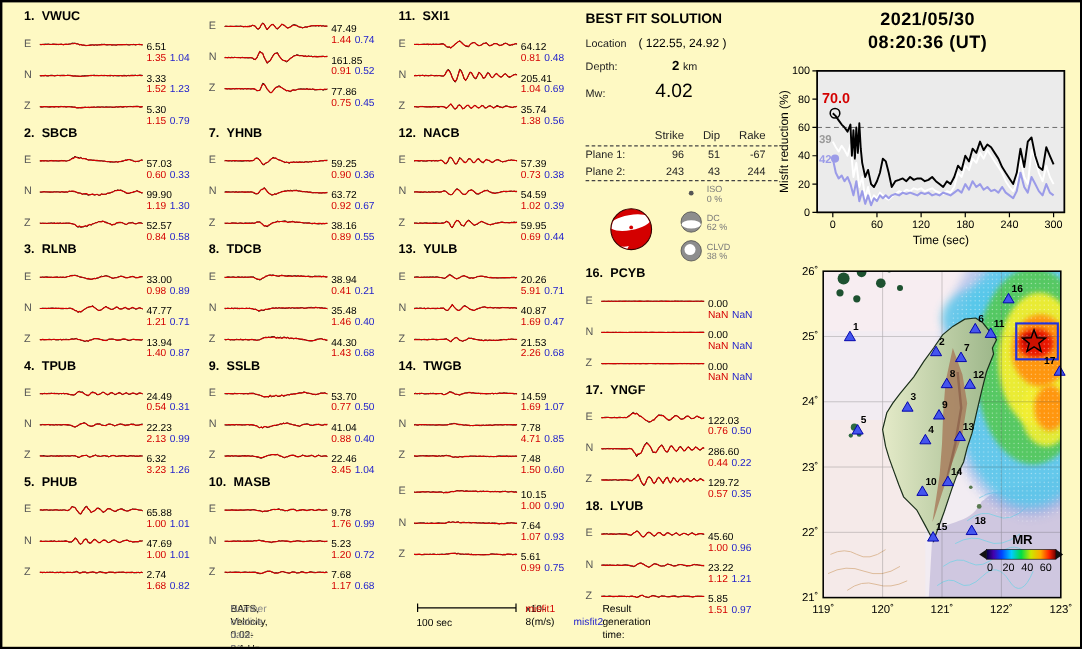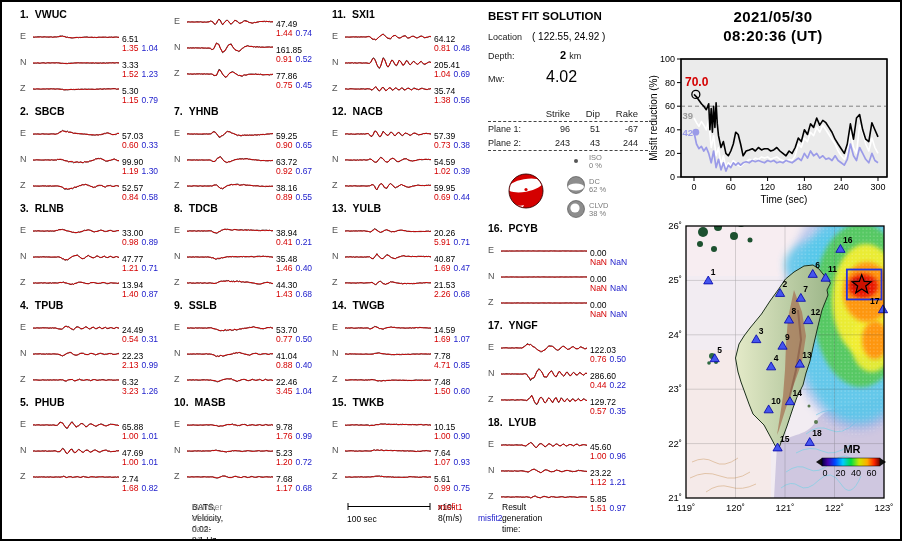--- a/index.html
+++ b/index.html
@@ -1,16 +1,16 @@
 <!DOCTYPE html>
 <html><head>
 <meta charset="utf-8">
 <style>
   html,body{margin:0;padding:0;background:#888;}
-  .fig{position:relative;width:898px;height:537px;background:#ffffff;border:2px solid #000;
+  .fig{position:relative;width:898px;height:537px;background:#fef9c3;border:2px solid #000;
        font-family:"Liberation Sans","DejaVu Sans",sans-serif;overflow:hidden;}
   .col{position:absolute;top:6px;width:152px;}
   #col0{left:18px}#col1{left:172px}#col2{left:330px}#col3{left:486px;width:160px}
   .station{margin-bottom:4px;height:93px;}
   .st-head{font-weight:bold;font-size:10.5px;color:#000;height:15px;}
   .st-head .num{margin-right:6px;}
   .trow{display:flex;align-items:center;height:26px;}
   .comp{width:13px;font-size:9px;color:#555;}
   svg.trace{display:block;flex:0 0 auto;}
   .wave-obs{fill:none;stroke:#000;stroke-width:0.8;}
@@ -228,21 +228,21 @@
         </div>
       </div>
       <div class="station">
         <div class="st-head"><span class="num">7.</span><span>YHNB</span></div>
         <div class="trow">
           <span class="comp">E</span>
           <svg class="trace" width="86" height="24" viewBox="0 0 86 24">
             <path class="wave-obs" d="M0.0,13.1L1.2,12.7L2.5,12.9L3.7,13.2L4.9,13.0L6.1,13.3L7.4,12.9L8.6,13.3L9.8,13.0L11.1,13.1L12.3,13.2L13.5,13.3L14.7,13.3L16.0,13.3L17.2,12.9L18.4,13.1L19.7,12.7L20.9,13.2L22.1,12.8L23.3,12.9L24.6,12.7L25.8,10.9L27.0,10.6L28.3,11.0L29.5,12.9L30.7,14.2L31.9,16.2L33.2,16.4L34.4,14.9L35.6,14.6L36.9,13.8L38.1,12.5L39.3,11.4L40.5,10.0L41.8,10.7L43.0,10.8L44.2,11.9L45.5,12.2L46.7,12.5L47.9,13.2L49.1,13.6L50.4,14.7L51.6,14.0L52.8,14.5L54.1,15.1L55.3,14.2L56.5,14.5L57.7,13.9L59.0,14.3L60.2,14.1L61.4,14.5L62.7,14.1L63.9,14.1L65.1,14.0L66.3,14.4L67.6,13.7L68.8,13.8L70.0,14.2L71.3,13.7L72.5,13.9L73.7,13.4L74.9,13.7L76.2,13.5L77.4,13.6L78.6,13.3L79.9,13.0L81.1,13.0L82.3,13.1L83.5,12.8L84.8,12.6L86.0,12.4"></path>
             <path class="wave-syn" d="M0.0,12.9L1.2,13.0L2.5,13.2L3.7,12.9L4.9,13.0L6.1,13.0L7.4,12.9L8.6,12.9L9.8,12.9L11.1,13.2L12.3,13.0L13.5,12.9L14.7,13.0L16.0,12.8L17.2,13.0L18.4,12.9L19.7,13.1L20.9,13.0L22.1,13.1L23.3,13.0L24.6,12.3L25.8,11.1L27.0,10.9L28.3,11.4L29.5,12.5L30.7,14.2L31.9,15.8L33.2,15.9L34.4,14.8L35.6,14.5L36.9,13.5L38.1,12.1L39.3,11.2L40.5,10.6L41.8,10.9L43.0,10.8L44.2,11.7L45.5,12.3L46.7,12.7L47.9,13.1L49.1,13.7L50.4,14.1L51.6,14.2L52.8,14.3L54.1,14.5L55.3,14.3L56.5,14.1L57.7,14.1L59.0,14.3L60.2,14.0L61.4,14.1L62.7,13.9L63.9,14.3L65.1,14.2L66.3,14.1L67.6,13.9L68.8,14.0L70.0,14.0L71.3,13.6L72.5,14.0L73.7,13.6L74.9,13.4L76.2,13.3L77.4,13.6L78.6,13.4L79.9,13.1L81.1,13.0L82.3,12.9L83.5,12.6L84.8,12.9L86.0,12.7"></path>
           </svg>
-          <span class="vals"><span class="ampv">59.25</span><span><span class="m1">0.90</span><span class="m2">0.65</span></span></span>
+          <span class="vals"><span class="ampv">59.25</span><span><span class="m1">0.90</span><span class="m2">0.36</span></span></span>
         </div>
         <div class="trow">
           <span class="comp">N</span>
           <svg class="trace" width="86" height="24" viewBox="0 0 86 24">
             <path class="wave-obs" d="M0.0,13.0L1.2,12.7L2.5,12.9L3.7,12.8L4.9,13.1L6.1,13.0L7.4,12.8L8.6,13.1L9.8,12.7L11.1,13.2L12.3,13.1L13.5,13.1L14.7,12.9L16.0,13.0L17.2,13.2L18.4,13.0L19.7,12.9L20.9,13.0L22.1,12.9L23.3,13.2L24.6,13.9L25.8,14.5L27.0,14.5L28.3,14.3L29.5,12.5L30.7,10.8L31.9,10.7L33.2,9.3L34.4,10.7L35.6,12.2L36.9,14.1L38.1,14.6L39.3,15.6L40.5,15.4L41.8,14.5L43.0,15.0L44.2,14.1L45.5,13.7L46.7,13.3L47.9,12.5L49.1,12.6L50.4,12.0L51.6,12.2L52.8,11.6L54.1,11.9L55.3,11.5L56.5,12.1L57.7,11.6L59.0,11.6L60.2,11.5L61.4,12.3L62.7,12.0L63.9,12.6L65.1,12.7L66.3,12.6L67.6,12.9L68.8,12.7L70.0,13.2L71.3,13.1L72.5,13.2L73.7,13.7L74.9,13.5L76.2,13.6L77.4,13.5L78.6,13.8L79.9,13.8L81.1,13.9L82.3,13.5L83.5,13.7L84.8,13.6L86.0,13.6"></path>
             <path class="wave-syn" d="M0.0,13.2L1.2,13.1L2.5,12.9L3.7,13.2L4.9,13.0L6.1,13.0L7.4,13.0L8.6,13.1L9.8,13.1L11.1,13.1L12.3,12.8L13.5,13.0L14.7,12.9L16.0,13.1L17.2,12.9L18.4,13.1L19.7,13.1L20.9,13.1L22.1,12.9L23.3,13.0L24.6,13.4L25.8,14.3L27.0,14.6L28.3,13.9L29.5,12.3L30.7,11.1L31.9,10.8L33.2,9.7L34.4,11.0L35.6,12.6L36.9,13.8L38.1,14.7L39.3,15.1L40.5,15.4L41.8,14.7L43.0,14.8L44.2,14.2L45.5,13.6L46.7,13.2L47.9,12.9L49.1,12.4L50.4,12.5L51.6,12.2L52.8,12.0L54.1,12.1L55.3,12.0L56.5,12.1L57.7,12.0L59.0,11.9L60.2,11.8L61.4,12.0L62.7,12.4L63.9,12.2L65.1,12.7L66.3,12.8L67.6,12.8L68.8,12.9L70.0,13.1L71.3,13.1L72.5,13.5L73.7,13.6L74.9,13.6L76.2,13.4L77.4,13.6L78.6,13.7L79.9,13.7L81.1,13.7L82.3,13.6L83.5,13.7L84.8,13.5L86.0,13.3"></path>
           </svg>
           <span class="vals"><span class="ampv">63.72</span><span><span class="m1">0.92</span><span class="m2">0.67</span></span></span>
         </div>
         <div class="trow">
@@ -439,21 +439,20 @@
         <div class="trow">
           <span class="comp">Z</span>
           <svg class="trace" width="86" height="24" viewBox="0 0 86 24">
             <path class="wave-obs" d="M0.0,12.9L1.2,13.3L2.5,13.3L3.7,13.0L4.9,12.8L6.1,12.9L7.4,12.8L8.6,12.8L9.8,12.7L11.1,12.7L12.3,12.9L13.5,12.9L14.7,12.8L16.0,12.7L17.2,12.8L18.4,13.2L19.7,13.3L20.9,12.7L22.1,13.3L23.3,12.7L24.6,12.8L25.8,12.6L27.0,12.4L28.3,12.8L29.5,12.8L30.7,13.2L31.9,13.8L33.2,14.1L34.4,13.7L35.6,13.9L36.9,13.9L38.1,13.3L39.3,13.7L40.5,13.8L41.8,13.3L43.0,13.5L44.2,13.5L45.5,13.5L46.7,13.0L47.9,13.0L49.1,13.1L50.4,13.2L51.6,13.3L52.8,13.4L54.1,13.3L55.3,13.2L56.5,13.4L57.7,13.1L59.0,13.3L60.2,13.5L61.4,13.4L62.7,13.6L63.9,13.5L65.1,13.5L66.3,13.6L67.6,13.5L68.8,13.2L70.0,13.1L71.3,12.9L72.5,13.0L73.7,13.0L74.9,13.2L76.2,13.0L77.4,12.9L78.6,13.5L79.9,13.3L81.1,13.5L82.3,13.1L83.5,13.2L84.8,13.1L86.0,13.2"></path>
             <path class="wave-syn" d="M0.0,12.9L1.2,12.9L2.5,13.1L3.7,13.0L4.9,13.0L6.1,12.8L7.4,12.8L8.6,13.0L9.8,13.1L11.1,12.9L12.3,13.2L13.5,12.9L14.7,13.0L16.0,12.9L17.2,13.1L18.4,12.9L19.7,13.1L20.9,13.0L22.1,13.0L23.3,13.0L24.6,13.1L25.8,12.8L27.0,12.8L28.3,12.7L29.5,13.0L30.7,13.3L31.9,13.7L33.2,13.8L34.4,13.6L35.6,13.9L36.9,14.1L38.1,13.6L39.3,13.6L40.5,13.7L41.8,13.5L43.0,13.3L44.2,13.2L45.5,13.3L46.7,13.2L47.9,13.2L49.1,13.2L50.4,13.0L51.6,13.0L52.8,13.2L54.1,13.1L55.3,13.1L56.5,13.3L57.7,13.3L59.0,13.2L60.2,13.2L61.4,13.2L62.7,13.4L63.9,13.3L65.1,13.4L66.3,13.4L67.6,13.4L68.8,13.5L70.0,13.2L71.3,13.1L72.5,13.4L73.7,13.3L74.9,13.1L76.2,13.4L77.4,13.1L78.6,13.1L79.9,13.1L81.1,13.0L82.3,13.3L83.5,13.2L84.8,13.0L86.0,13.2"></path>
           </svg>
           <span class="vals"><span class="ampv">7.48</span><span><span class="m1">1.50</span><span class="m2">0.60</span></span></span>
         </div>
       </div>
       <div class="station">
-        <div class="st-head"><span class="num">15.</span><span>TWKB</span></div>
         <div class="trow">
           <span class="comp">E</span>
           <svg class="trace" width="86" height="24" viewBox="0 0 86 24">
             <path class="wave-obs" d="M0.0,13.1L1.2,13.3L2.5,13.1L3.7,13.1L4.9,13.3L6.1,13.0L7.4,12.7L8.6,13.0L9.8,13.0L11.1,12.7L12.3,12.7L13.5,13.3L14.7,13.1L16.0,12.7L17.2,13.0L18.4,13.2L19.7,13.2L20.9,12.9L22.1,12.8L23.3,13.0L24.6,13.7L25.8,13.2L27.0,13.2L28.3,13.3L29.5,13.3L30.7,12.6L31.9,12.5L33.2,12.7L34.4,12.4L35.6,11.8L36.9,11.9L38.1,12.1L39.3,11.8L40.5,11.9L41.8,12.5L43.0,12.0L44.2,12.1L45.5,12.6L46.7,12.2L47.9,12.4L49.1,12.4L50.4,12.3L51.6,12.2L52.8,12.8L54.1,12.7L55.3,12.6L56.5,12.7L57.7,12.1L59.0,12.7L60.2,12.4L61.4,12.5L62.7,12.6L63.9,12.8L65.1,12.5L66.3,12.7L67.6,12.4L68.8,12.7L70.0,12.5L71.3,13.0L72.5,12.7L73.7,12.4L74.9,12.5L76.2,12.3L77.4,12.8L78.6,13.1L79.9,12.8L81.1,12.5L82.3,12.7L83.5,13.0L84.8,12.7L86.0,13.3"></path>
             <path class="wave-syn" d="M0.0,13.0L1.2,13.2L2.5,13.1L3.7,13.1L4.9,12.9L6.1,12.9L7.4,12.9L8.6,12.9L9.8,12.9L11.1,12.9L12.3,13.0L13.5,13.0L14.7,13.1L16.0,13.1L17.2,13.1L18.4,13.1L19.7,13.1L20.9,13.1L22.1,13.2L23.3,13.2L24.6,13.6L25.8,13.5L27.0,13.3L28.3,13.5L29.5,13.1L30.7,12.8L31.9,12.7L33.2,12.7L34.4,12.4L35.6,12.2L36.9,12.1L38.1,12.1L39.3,12.2L40.5,12.0L41.8,12.4L43.0,12.5L44.2,12.3L45.5,12.2L46.7,12.6L47.9,12.4L49.1,12.2L50.4,12.5L51.6,12.2L52.8,12.5L54.1,12.6L55.3,12.3L56.5,12.4L57.7,12.6L59.0,12.4L60.2,12.6L61.4,12.4L62.7,12.7L63.9,12.6L65.1,12.8L66.3,12.8L67.6,12.6L68.8,12.7L70.0,12.8L71.3,12.7L72.5,12.9L73.7,12.8L74.9,12.6L76.2,12.6L77.4,12.8L78.6,12.8L79.9,12.8L81.1,12.7L82.3,13.0L83.5,13.1L84.8,13.0L86.0,13.2"></path>
           </svg>
           <span class="vals"><span class="ampv">10.15</span><span><span class="m1">1.00</span><span class="m2">0.90</span></span></span>
         </div>
         <div class="trow">
           <span class="comp">N</span>

